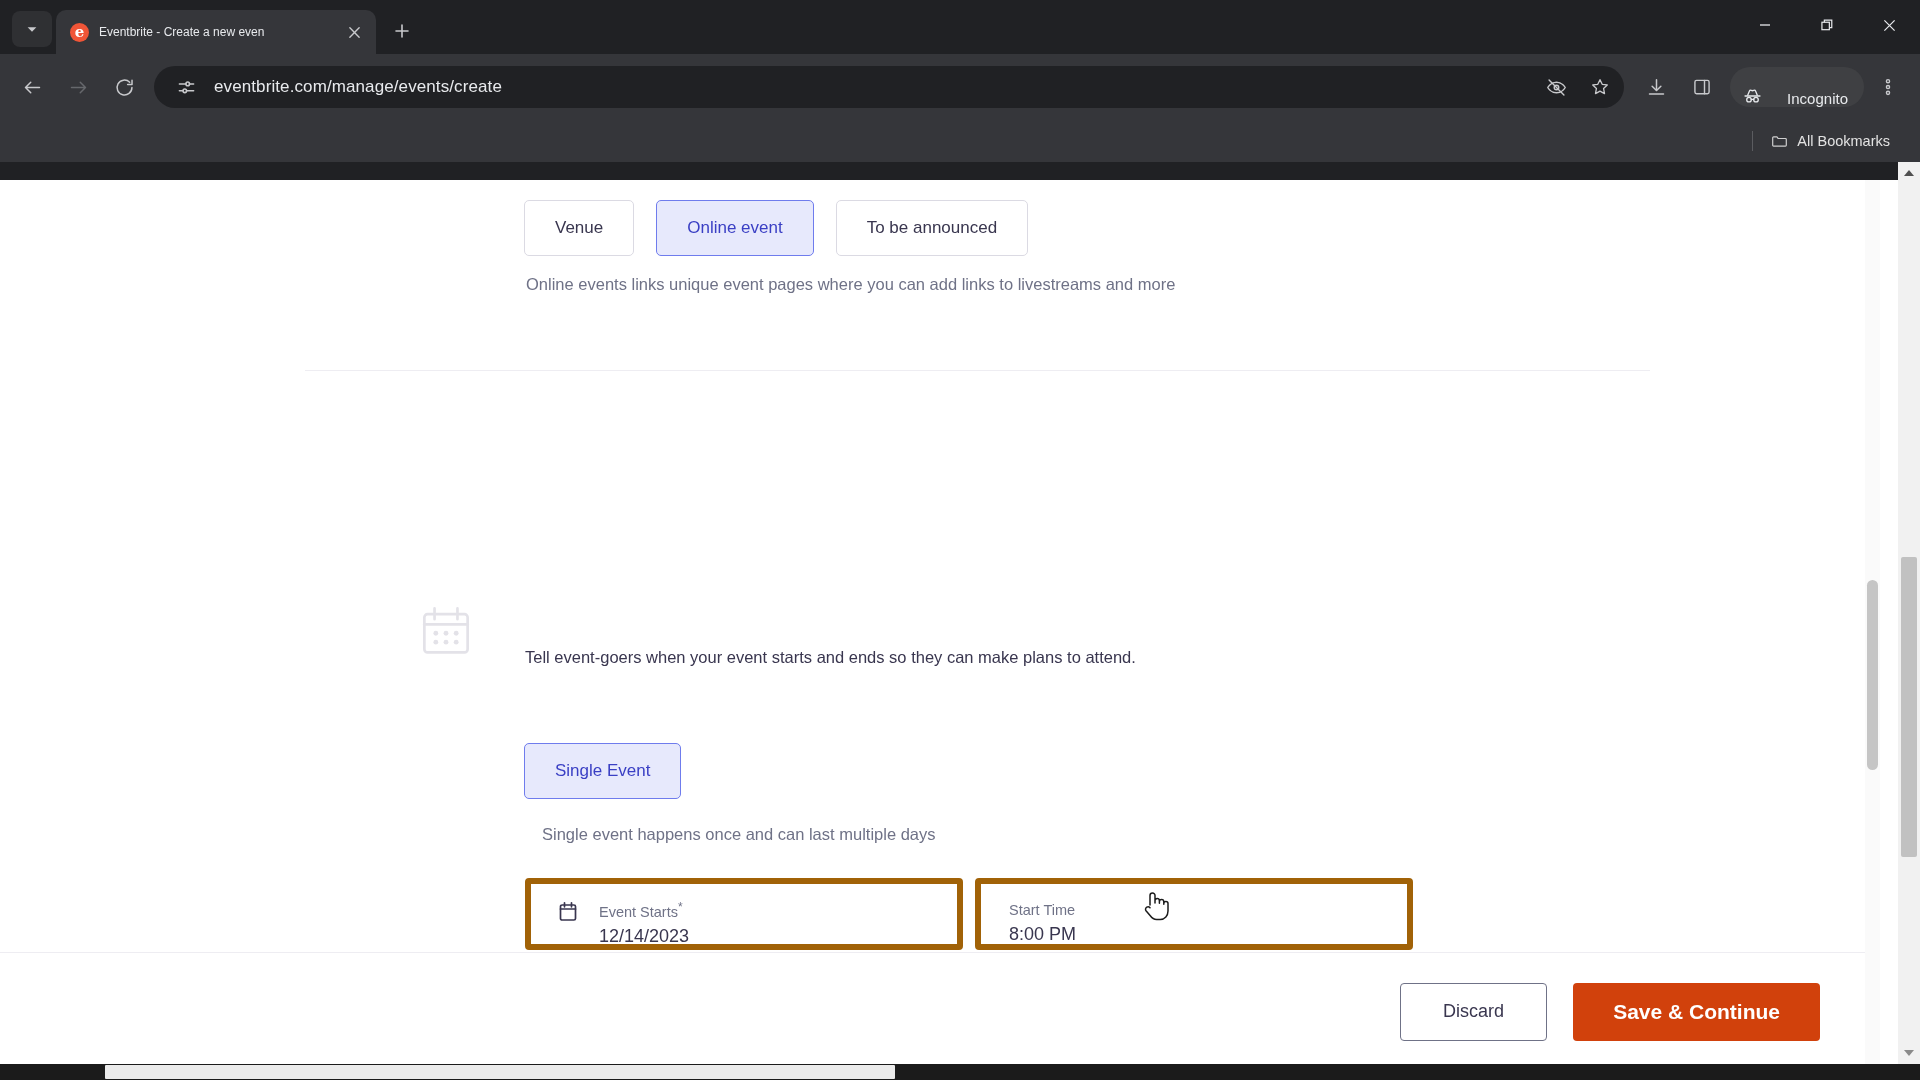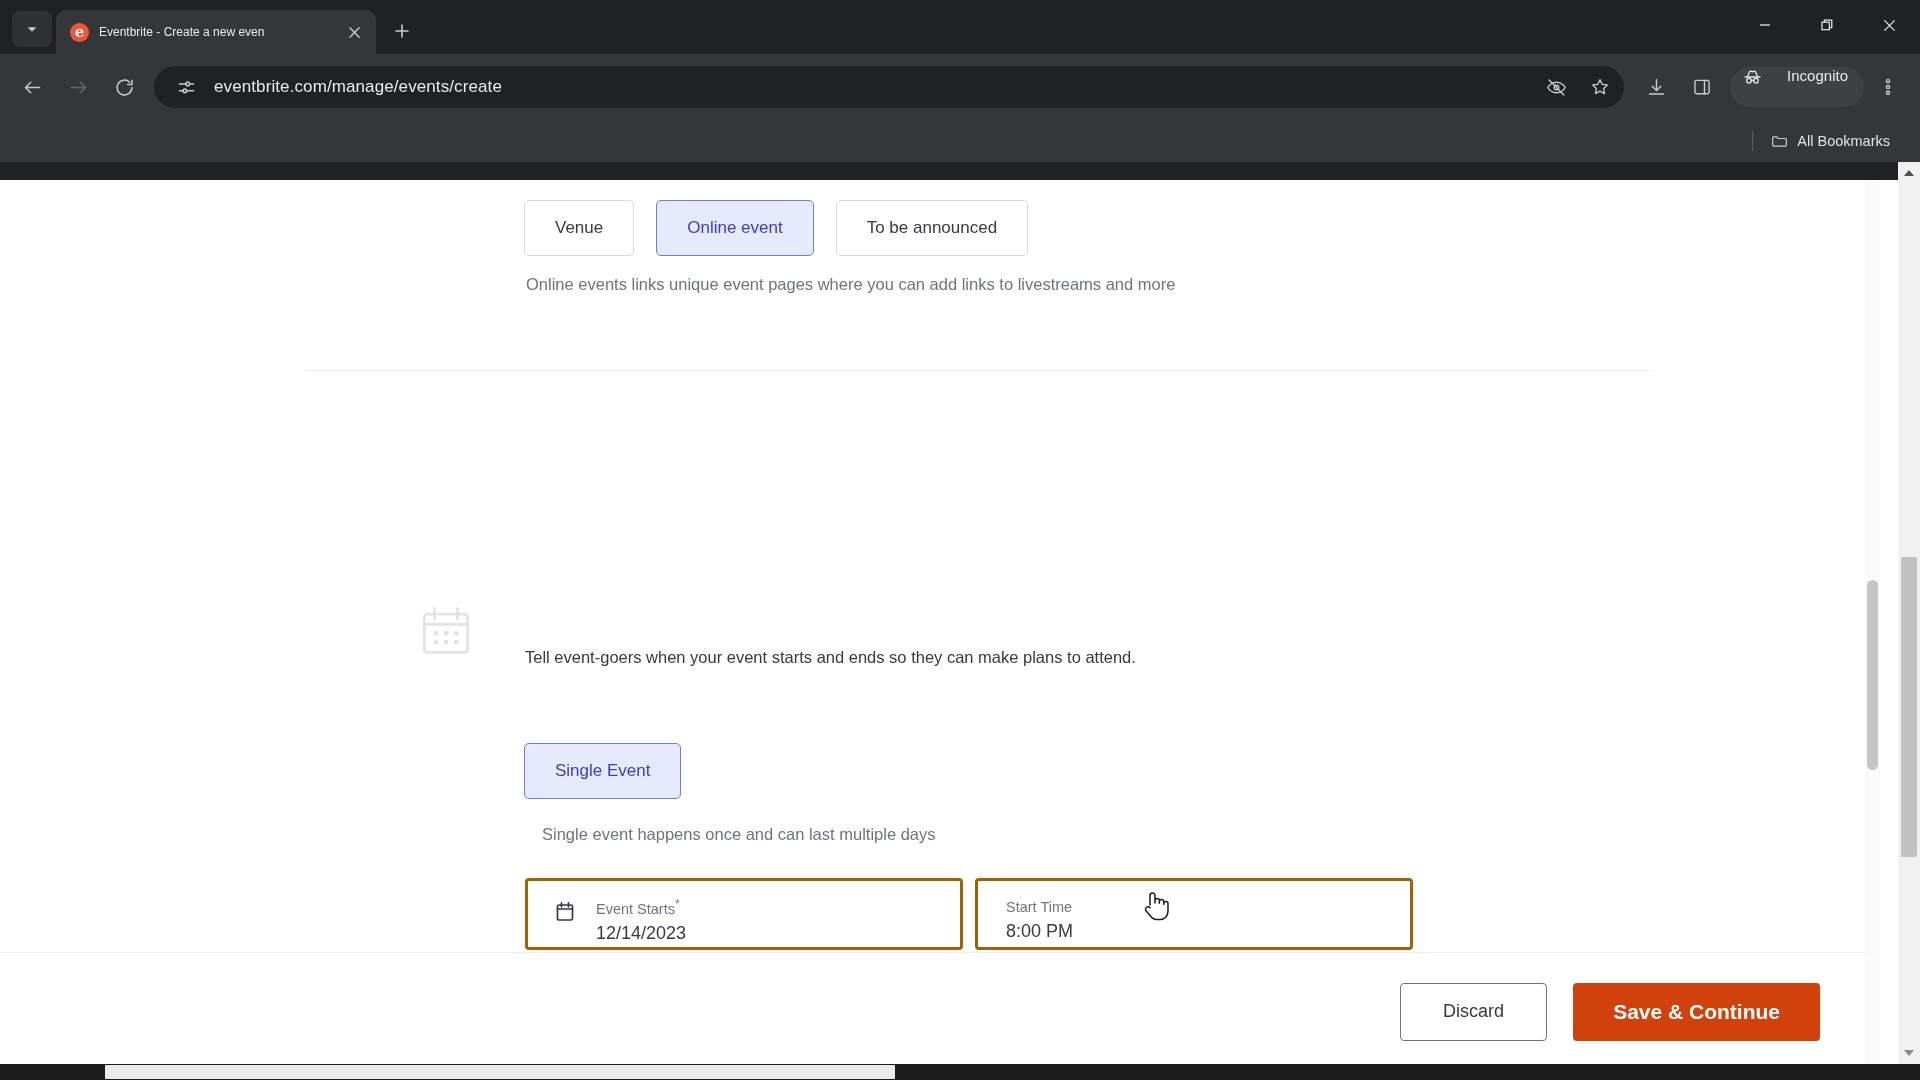--- a/index.html
+++ b/index.html
@@ -76,21 +76,21 @@
     flex: 1; height: 42px; margin: 0 8px 0 6px;
     background: #202124; border-radius: 21px;
     display: flex; align-items: center; padding: 0 8px 0 16px; gap: 12px;
   }
   .omni-url { flex: 1; color: #e8eaed; font-size: 17px; letter-spacing: .1px; }
   .omni-icon { width: 32px; height: 32px; display:flex; align-items:center; justify-content:center; cursor:pointer; }
   .omni-icon svg { stroke:#c8c9cc; fill:none; stroke-width:1.6; stroke-linecap:round; stroke-linejoin:round; }
 
   .incognito-pill {
     height: 40px; border-radius: 20px; background: #3f4043;
-    display: flex; align-items: flex-start; gap: 24px; padding: 0 16px 0 12px;
+    display: flex; align-items: flex-end; gap: 24px; padding: 0 16px 0 12px;
     margin-left: 4px; cursor: pointer;
   }
   .incognito-pill span { color:#e8eaed; font-size:15px; }
 
   .bookmarkbar {
     height: 42px; background: #35363a;
     display: flex; align-items: center; justify-content: flex-end;
     padding-right: 22px; gap: 10px;
   }
   .bm-sep { width:1px; height:20px; background:#5b5c60; }
@@ -124,21 +124,21 @@
   
   .cal-icon { position:absolute; }
   .sec-title {
     position:absolute; font-size:35px; font-weight:700; color:#1e0a3c;
     letter-spacing:-.3px; font-family:"Liberation Sans", sans-serif;
   }
   .sec-sub { position:absolute; font-size:16.5px; color:#39364f; line-height:1.45; width:680px; }
 
   
   .field {
-    position:absolute; border:3px solid #a16207; border-radius:4px;
+    position:absolute; border:6px solid #a16207; border-radius:4px;
     background:#fff; display:flex; align-items:center;
   }
   .field.focused { border-color:#c6c5d1; box-shadow:0 0 0 1px #dfdfe8; }
   .field-icon { position:absolute; left:26px; top:50%; transform:translateY(-50%); }
   .field-body { position:absolute; left:68px; top:17px; }
   .field-body.notime { left:28px; top:17px; }
   .field-label { font-size:14.5px; color:#6f7287; line-height:1.1; }
   .field-label .req { color:#6f7287; font-size:12px; vertical-align:super; }
   .field-value { font-size:18px; color:#39364f; margin-top:5px; line-height:1.15; }
 

